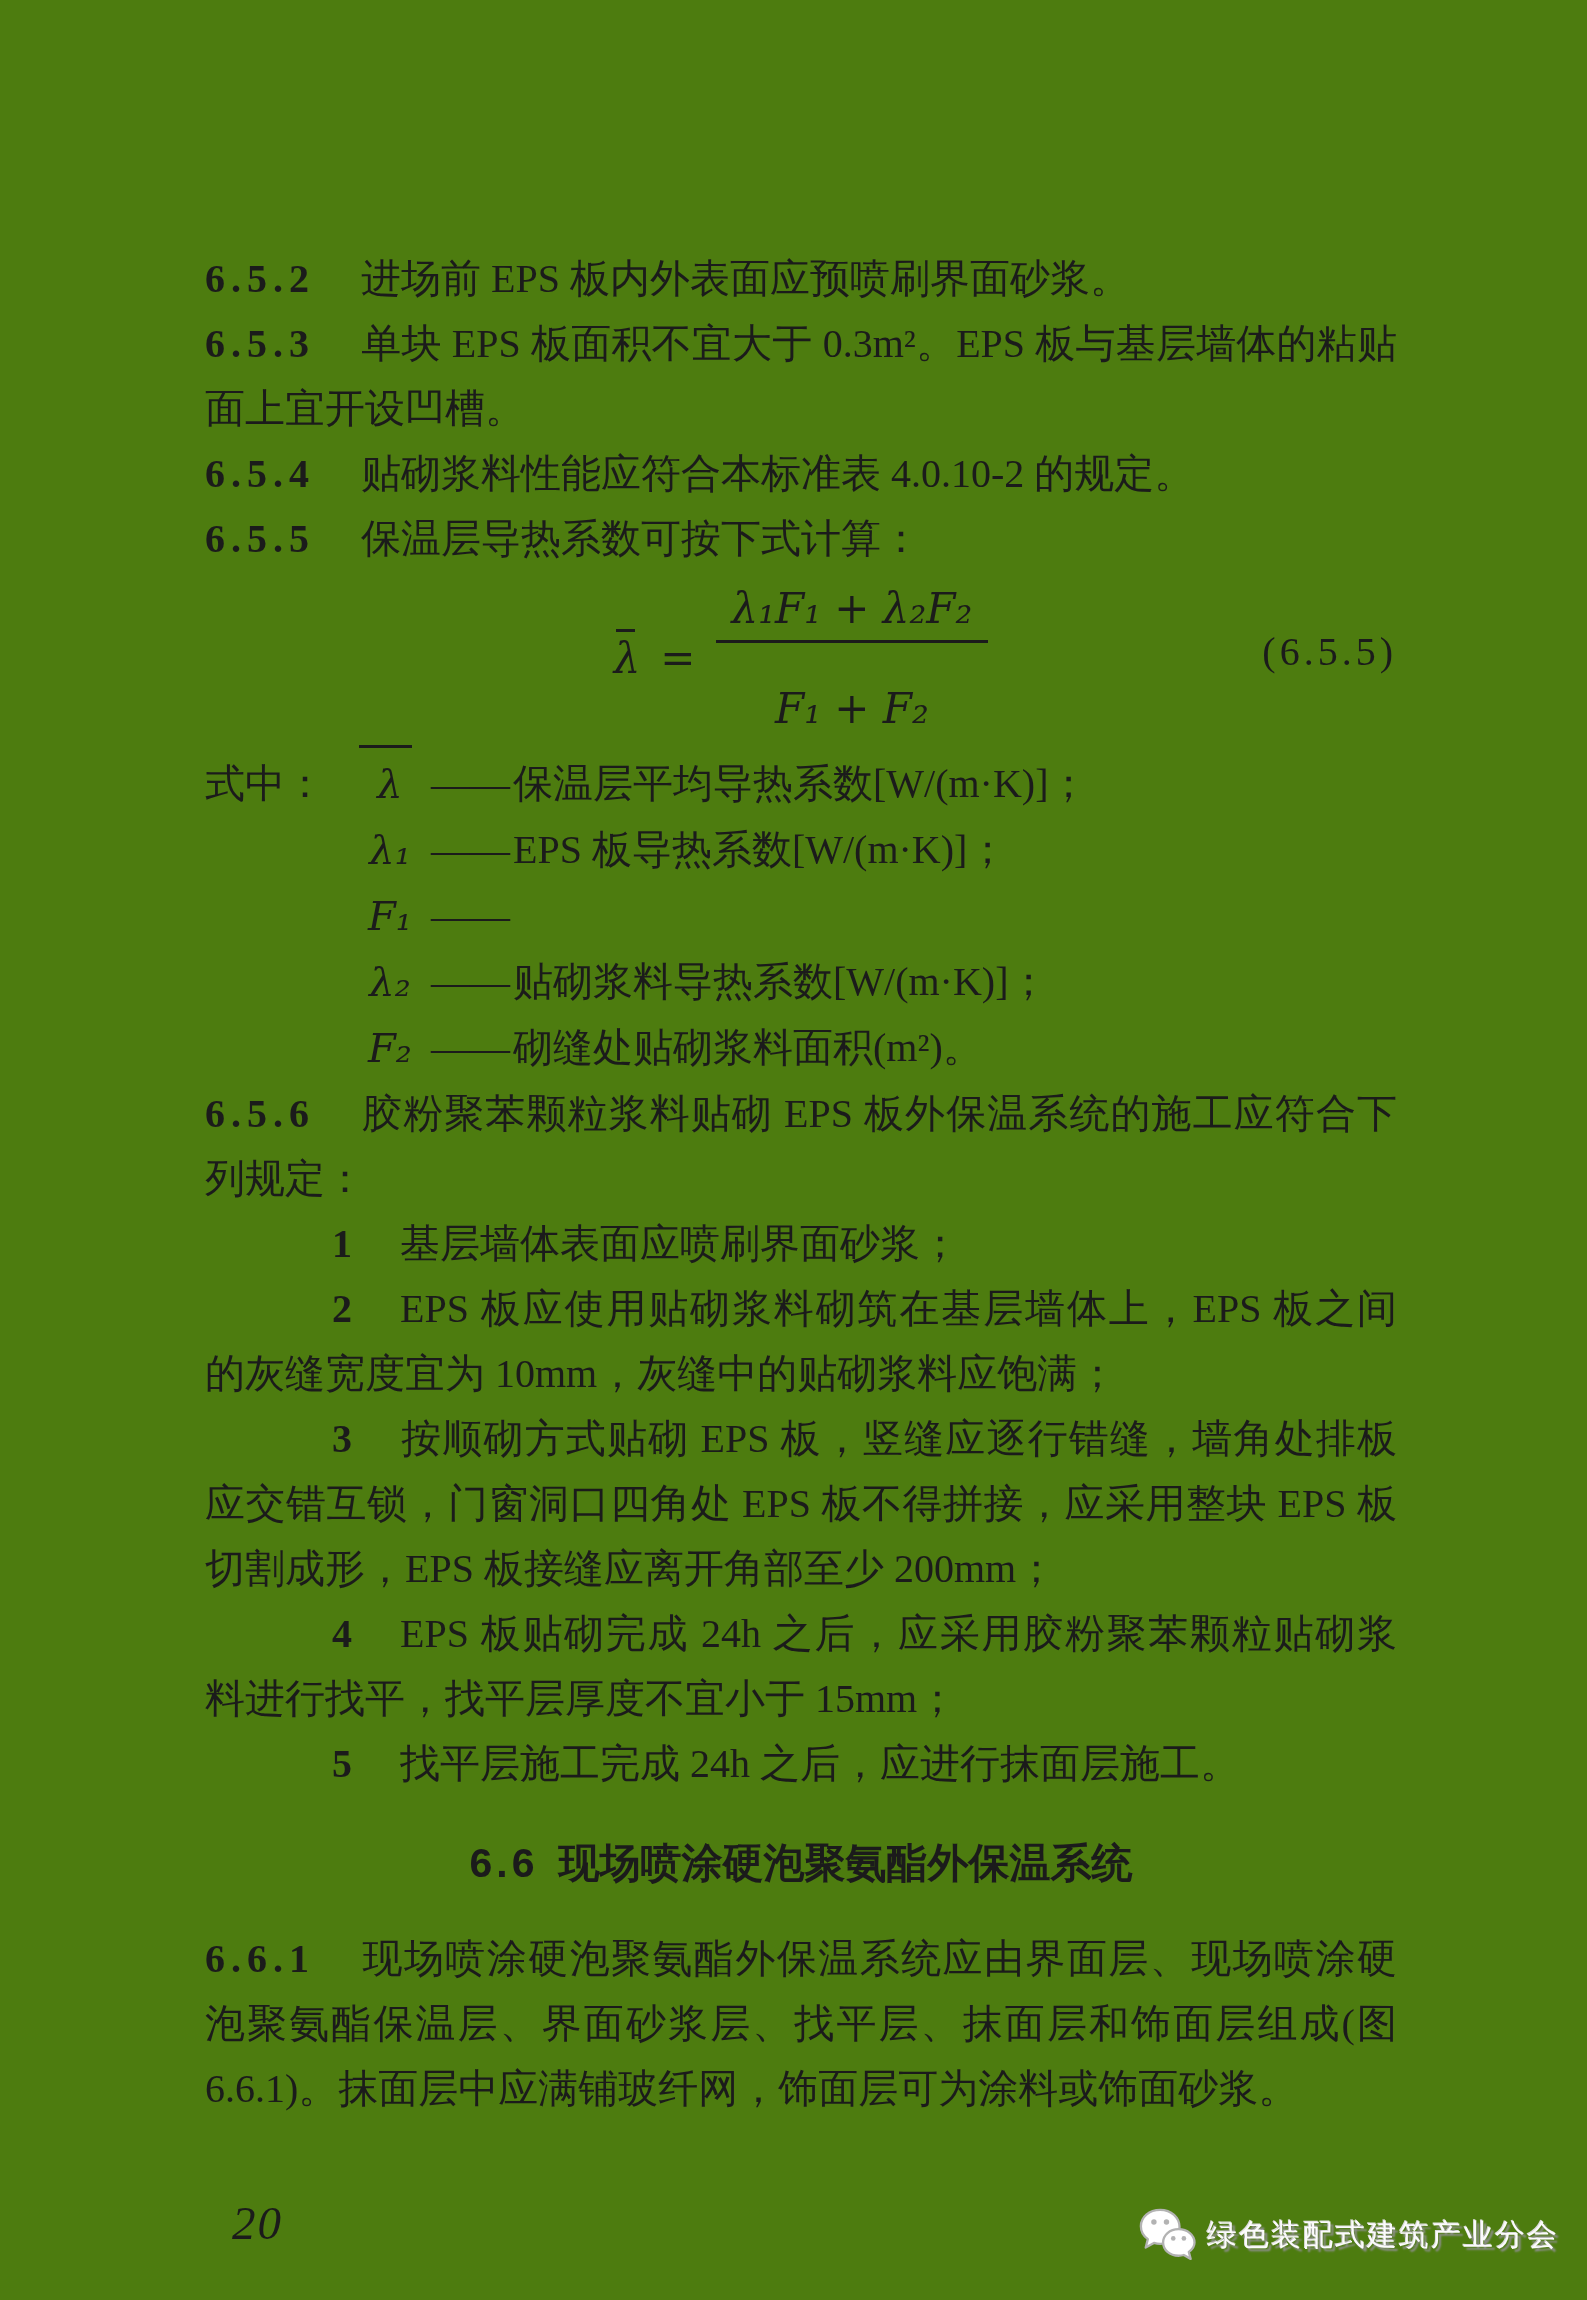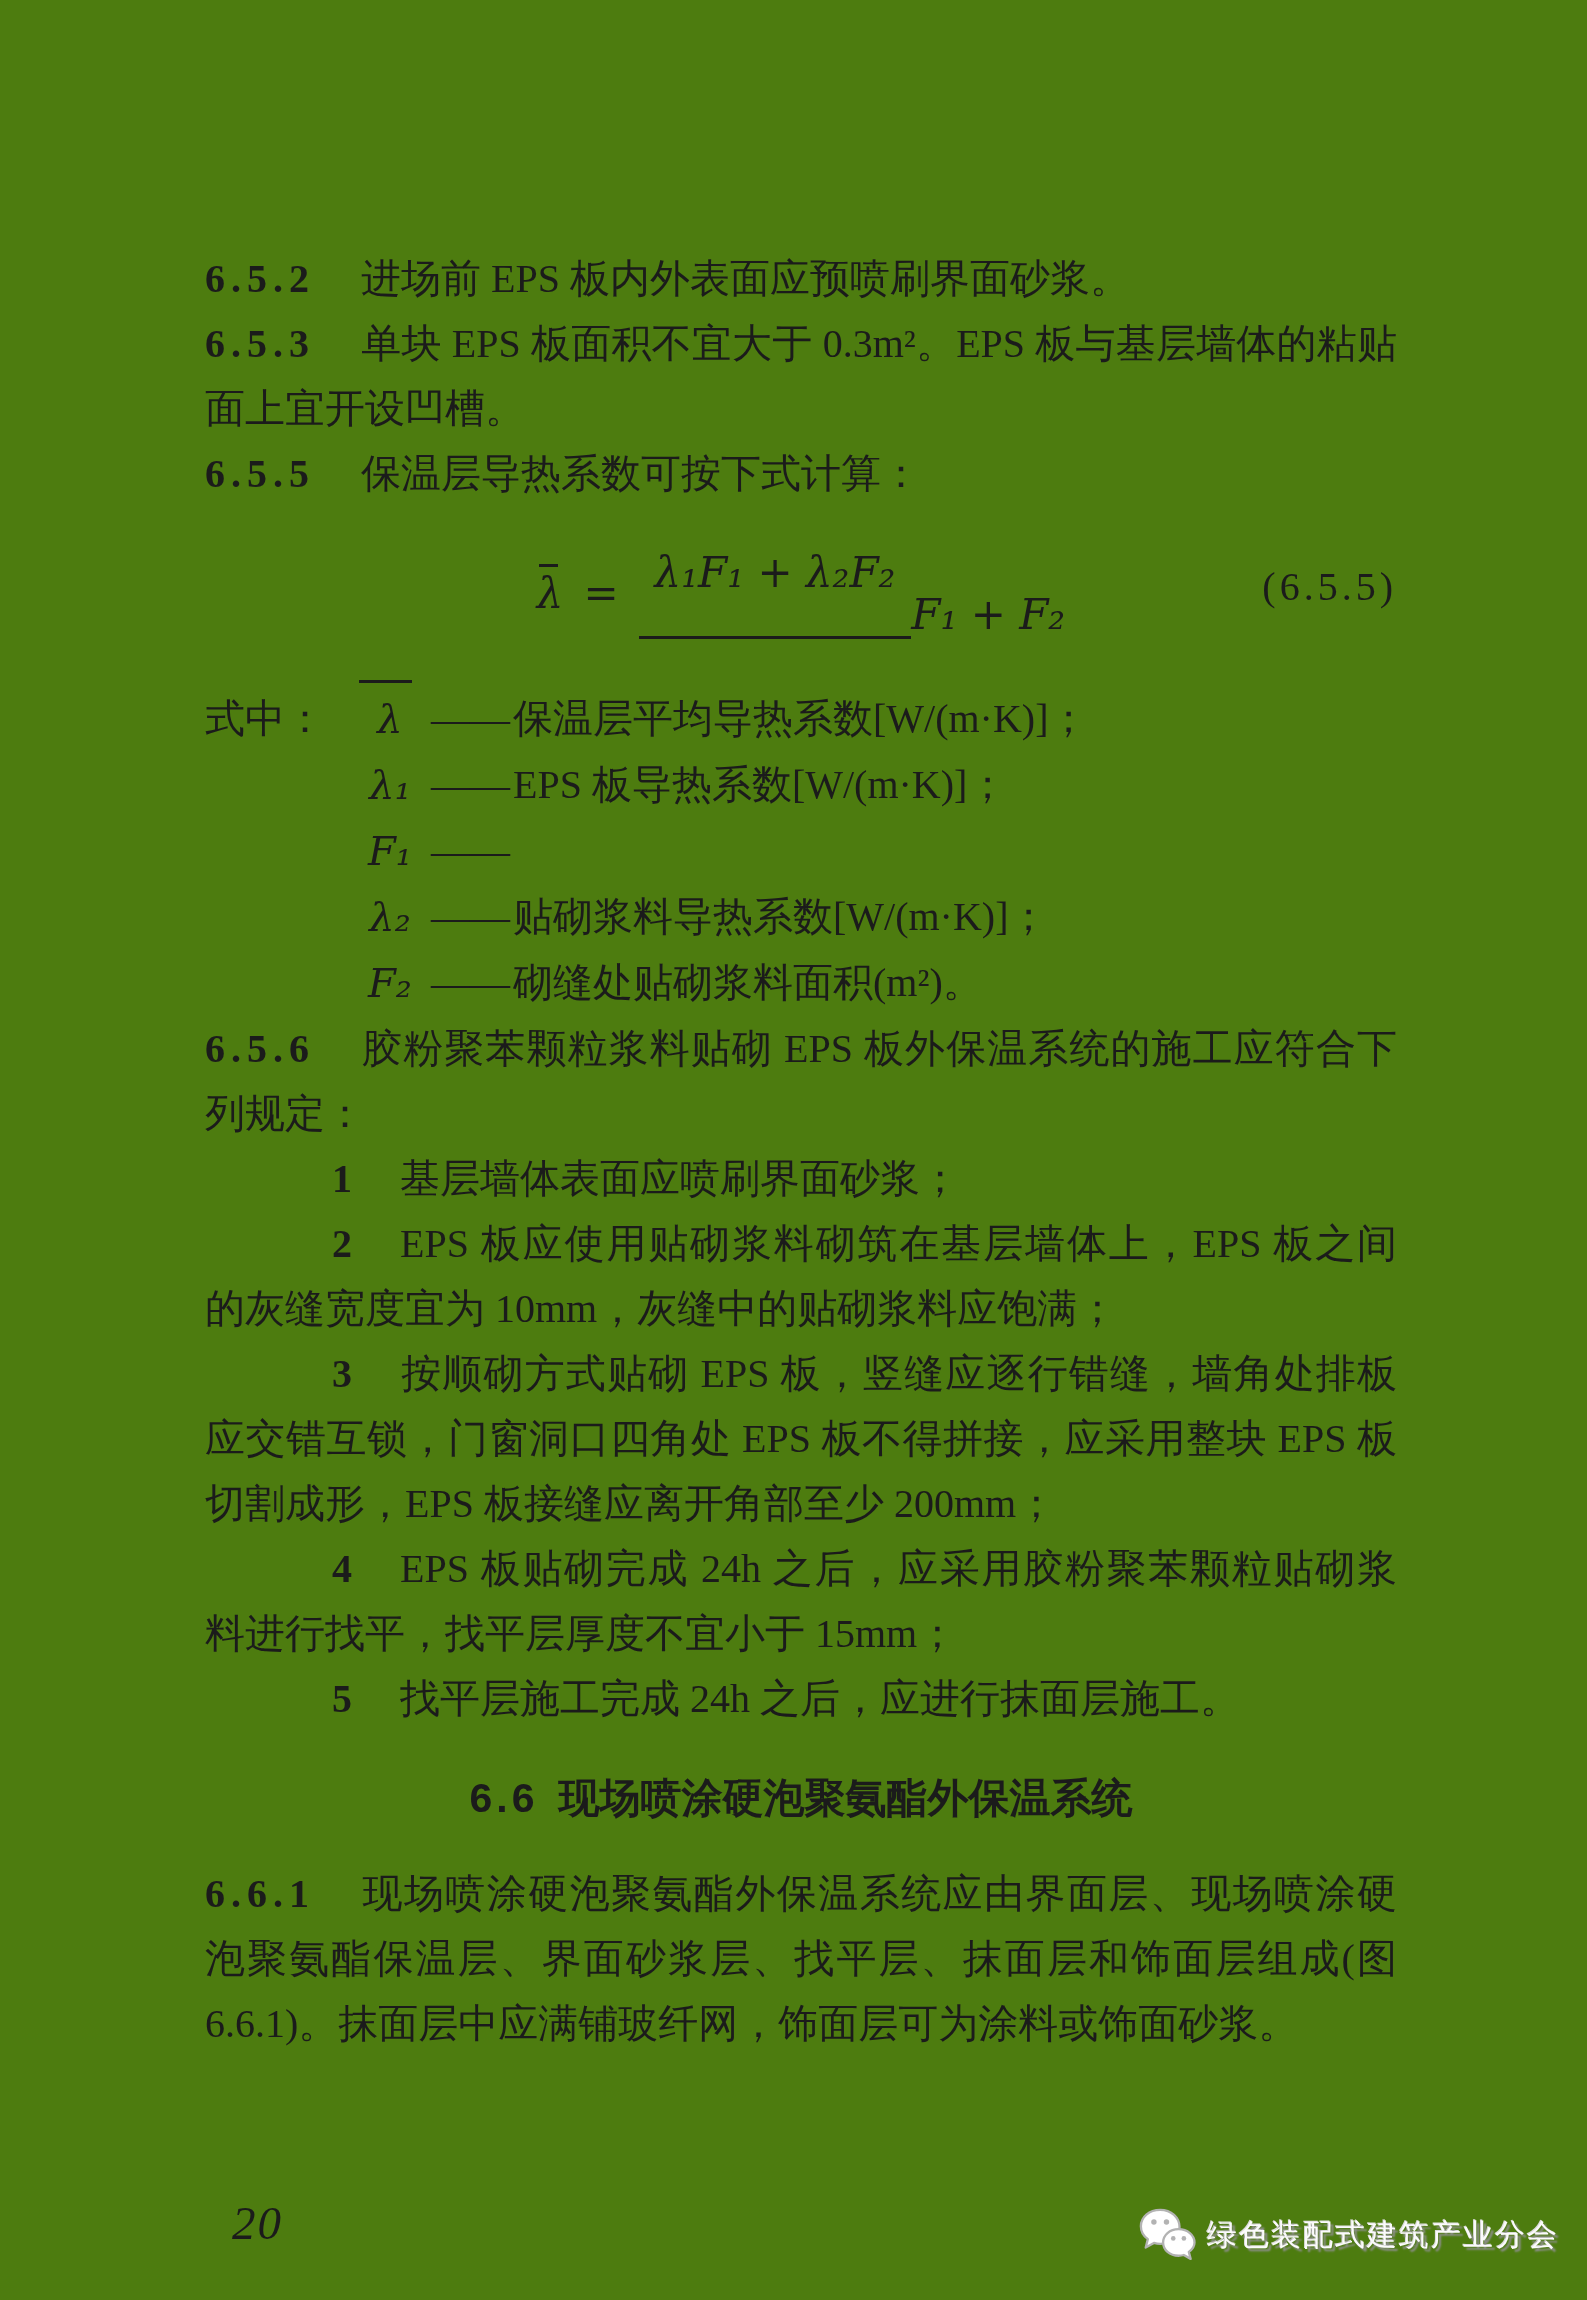--- a/index.html
+++ b/index.html
@@ -35,21 +35,21 @@
     margin:14px 0 18px;
     height:148px;
     display:flex;align-items:center;justify-content:center;
   }
   .formula{
     display:flex;align-items:center;gap:20px;
     font-size:42px;line-height:1.15;
     font-style:italic;
     font-family:"DejaVu Serif","Liberation Serif",serif;
   }
-  .frac{display:inline-flex;flex-direction:row;text-align:center;}
+  .frac{display:inline-flex;flex-direction:column;text-align:center;}
   .frac-num{border-bottom:3px solid #1b1b1b;padding:0 16px 7px;}
   .frac-den{padding-top:5px;margin-top:37px;}
   .overbar{position:relative;display:inline-block;}
   .overbar::after{
     content:"";position:absolute;
     left:8%;right:20%;top:-6px;
     border-top:3px solid #1b1b1b;
   }
   .eq-sign{font-style:normal;}
   .eq-number{
@@ -103,20 +103,23 @@
   <div class="content">
 
     <p class="clause">
       <span class="clause-num">6.5.2</span><span>进场前 EPS 板内外表面应预喷刷界面砂浆。</span>
     </p>
 
     <p class="clause">
       <span class="clause-num">6.5.3</span><span>单块 EPS 板面积不宜大于 0.3m²。EPS 板与基层墙体的粘贴面上宜开设凹槽。</span>
     </p>
 
+    <p class="clause">
+      <span class="clause-num">6.5.4</span><span>贴砌浆料性能应符合本标准表 4.0.10-2 的规定。</span>
+    </p>
 
     <p class="clause">
       <span class="clause-num">6.5.5</span><span>保温层导热系数可按下式计算：</span>
     </p>
 
     <div class="formula-row">
       <div class="formula">
         <span class="overbar">λ</span>
         <span class="eq-sign">=</span>
         <span class="frac">

